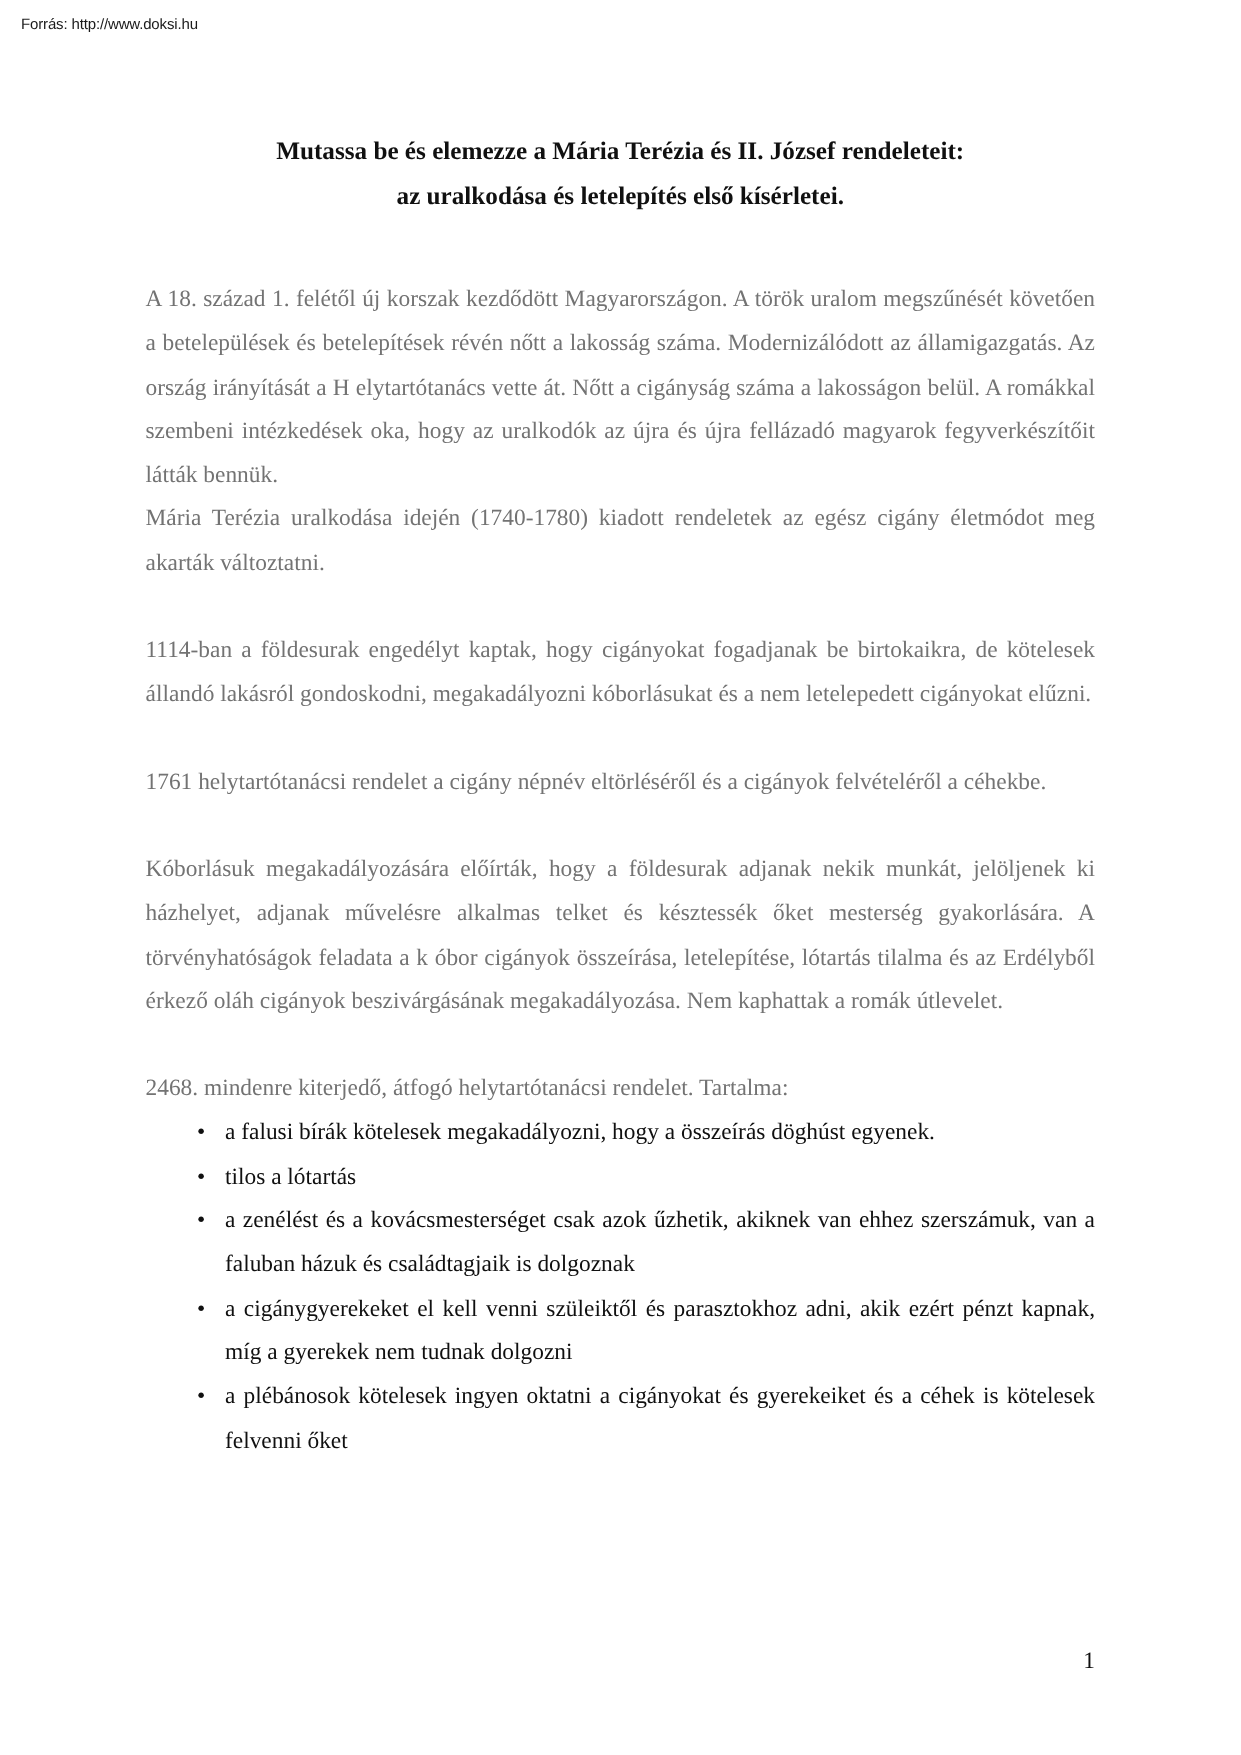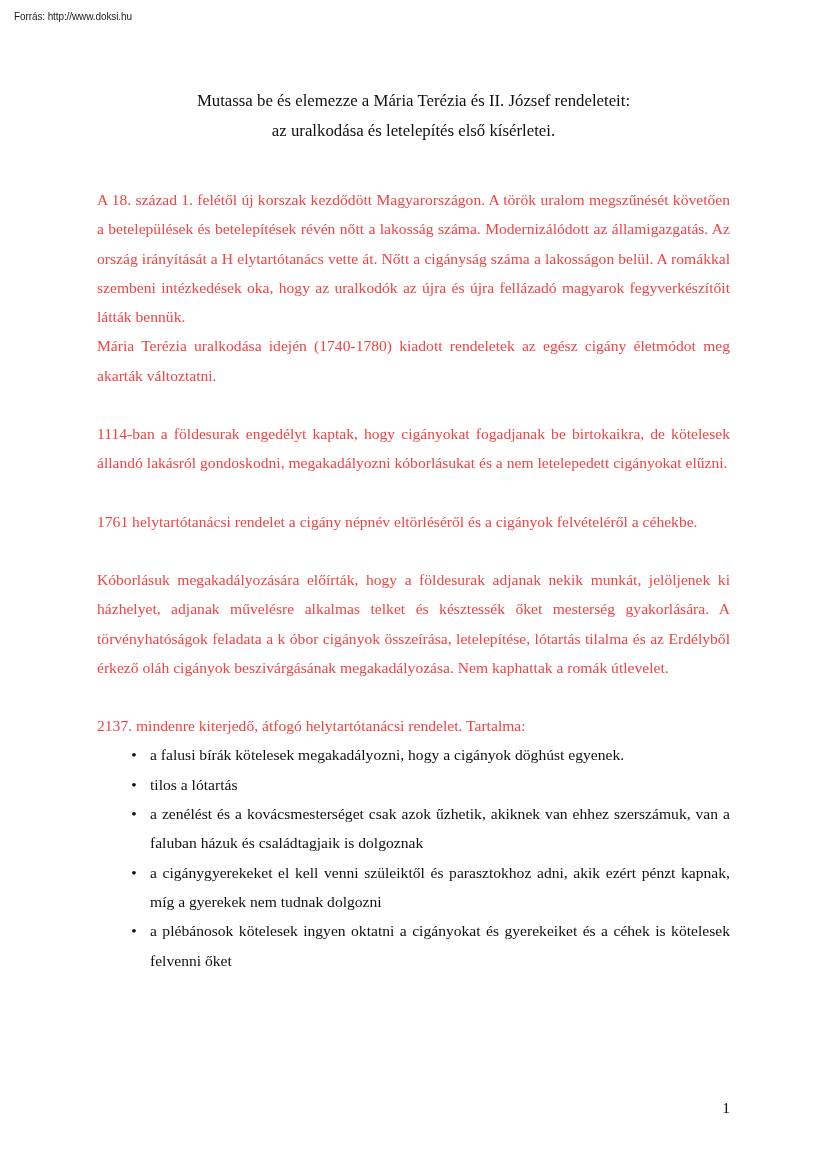--- a/index.html
+++ b/index.html
@@ -33,41 +33,41 @@
   .doc-body {
     position: absolute;
     left: 97px;
     top: 86px;
     width: 633px;
   }
 
   
   .doc-title {
     text-align: center;
-    font-weight: normal;
+    font-weight: bold;
     font-size: 16.8px;
     line-height: 30px;
     margin: 0 0 0 0;
     color: #101010;
   }
   .doc-title .tline {
     display: block;
   }
   .title-spacer {
     height: 39px;
   }
 
   
   .para {
     font-size: 15.6px;
     line-height: 29.3px;
     text-align: justify;
     text-justify: inter-word;
     margin: 0;
-    color: #ef4444;
+    color: #737373;
     hyphens: none;
   }
   .para.left {
     text-align: left;
   }
   .para-gap {
     height: 29px;
   }
 
   
@@ -134,26 +134,26 @@
   <div class="para-gap"></div>
 
   <p class="para">1761 helytartótanácsi rendelet a cigány népnév eltörléséről és a cigányok felvételéről a céhekbe.</p>
 
   <div class="para-gap"></div>
 
   <p class="para">Kóborlásuk megakadályozására előírták, hogy a földesurak adjanak nekik munkát, jelöljenek ki házhelyet, adjanak művelésre alkalmas telket és késztessék őket mesterség gyakorlására. A törvényhatóságok feladata a k óbor cigányok összeírása, letelepítése, lótartás tilalma és az Erdélyből érkező oláh cigányok beszivárgásának megakadályozása. Nem kaphattak a romák útlevelet.</p>
 
   <div class="para-gap"></div>
 
-  <p class="para left">2137. mindenre kiterjedő, átfogó helytartótanácsi rendelet. Tartalma:</p>
+  <p class="para left">2468. mindenre kiterjedő, átfogó helytartótanácsi rendelet. Tartalma:</p>
 
   <ul class="bullets">
     <li>
       <span class="bullet-dot">•</span>
-      <span>a falusi bírák kötelesek megakadályozni, hogy a cigányok döghúst egyenek.</span>
+      <span>a falusi bírák kötelesek megakadályozni, hogy a összeírás döghúst egyenek.</span>
     </li>
     <li class="left-align">
       <span class="bullet-dot">•</span>
       <span>tilos a lótartás</span>
     </li>
     <li>
       <span class="bullet-dot">•</span>
       <span>a zenélést és a kovácsmesterséget csak azok űzhetik, akiknek van ehhez szerszámuk, van a faluban házuk és családtagjaik is dolgoznak</span>
     </li>
     <li>

